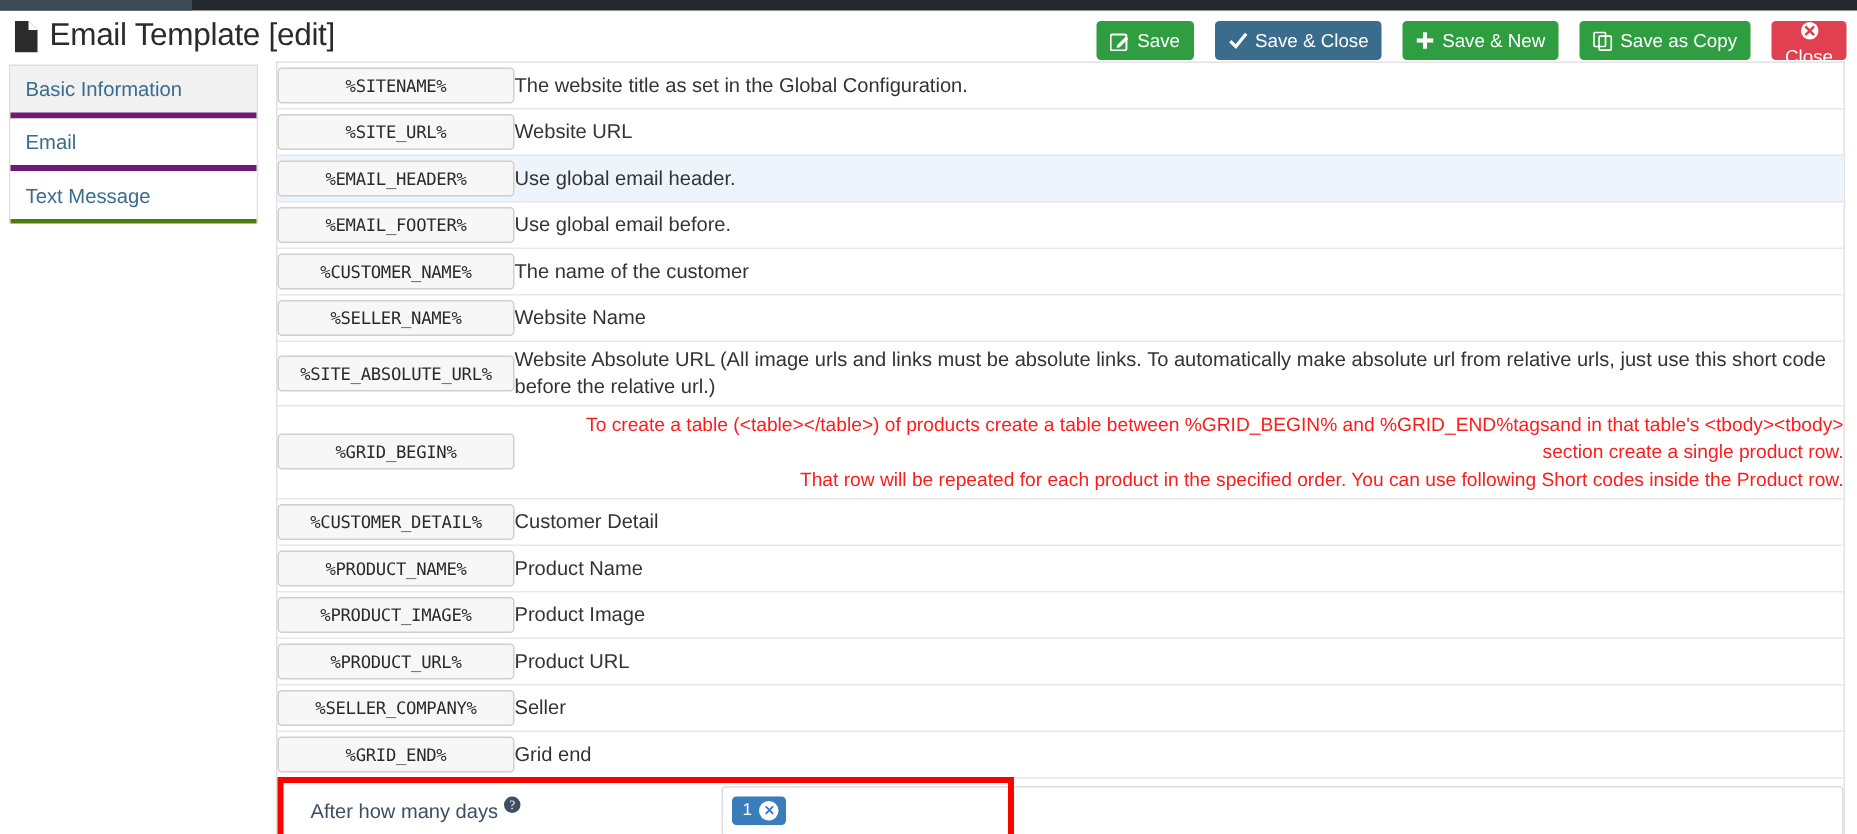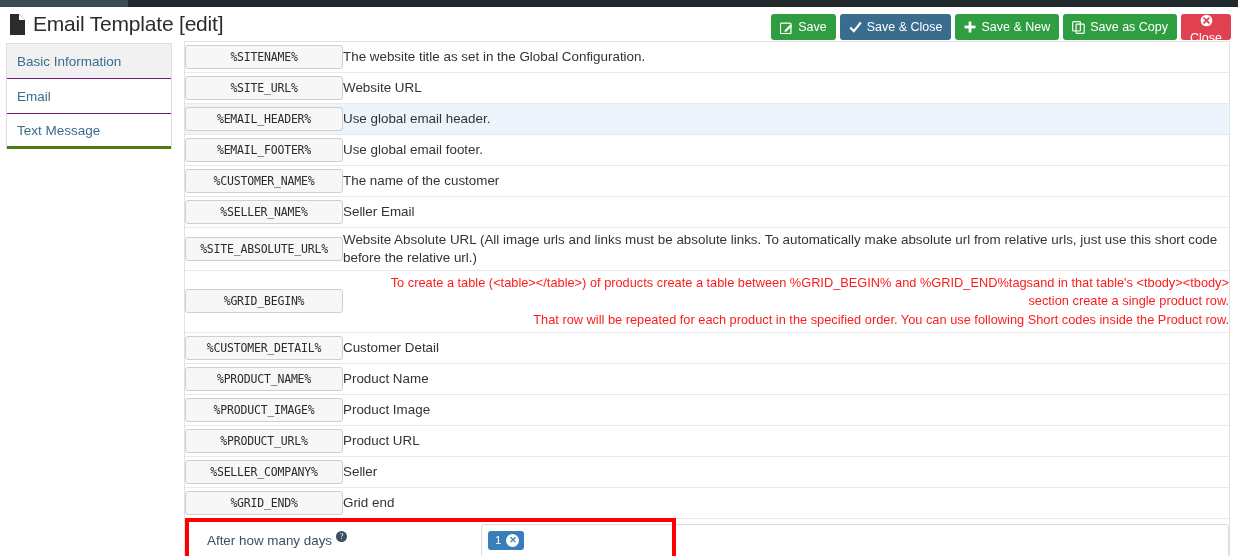--- a/index.html
+++ b/index.html
@@ -48,21 +48,21 @@
     font-size: 21px;
     color: #2b2b2b;
     font-weight: 400;
     letter-spacing: -0.2px;
     white-space: nowrap;
   }
 
   
   .toolbar {
     position: absolute; right: 7px; top: 7px;
-    display: flex; gap: 4px; align-items: center;
+    display: flex; gap: 14px; align-items: center;
   }
   .btn {
     height: 26px;
     border: none;
     border-radius: 3px;
     color: #fff;
     font-size: 12.5px;
     font-family: "Liberation Sans", sans-serif;
     padding: 0 9px;
     display: inline-flex;
@@ -95,21 +95,21 @@
     border-bottom: none;
     background: #fff;
   }
   .tab {
     height: 35px;
     display: flex;
     align-items: center;
     padding-left: 10px;
     font-size: 13.5px;
     color: #3a6c8e;
-    border-bottom: 1px solid #701a75;
+    border-bottom: 4px solid #701a75;
     cursor: pointer;
     background: #fff;
   }
   .tab.active {
     background: #f1f1f1;
   }
   .tab.last { border-bottom: 3px solid #4d7c0f; }
 
   
   .main {
@@ -343,33 +343,33 @@
           <tr class="hl">
             <td class="code-cell">
               <span class="code-chip">%EMAIL_HEADER%</span>
             </td>
             <td class="desc-cell">Use global email header.</td>
           </tr>
           <tr>
             <td class="code-cell">
               <span class="code-chip">%EMAIL_FOOTER%</span>
             </td>
-            <td class="desc-cell">Use global email footer.</td>
+            <td class="desc-cell">Use global email before.</td>
           </tr>
           <tr>
             <td class="code-cell">
               <span class="code-chip">%CUSTOMER_NAME%</span>
             </td>
             <td class="desc-cell">The name of the customer</td>
           </tr>
           <tr>
             <td class="code-cell">
               <span class="code-chip">%SELLER_NAME%</span>
             </td>
-            <td class="desc-cell">Seller Email</td>
+            <td class="desc-cell">Website Name</td>
           </tr>
           <tr>
             <td class="code-cell">
               <span class="code-chip">%SITE_ABSOLUTE_URL%</span>
             </td>
             <td class="desc-cell">Website Absolute URL (All image urls and links must be absolute links. To automatically make absolute url from relative urls, just use this short code before the relative url.)</td>
           </tr>
           <tr>
             <td class="code-cell">
               <span class="code-chip">%GRID_BEGIN%</span>

